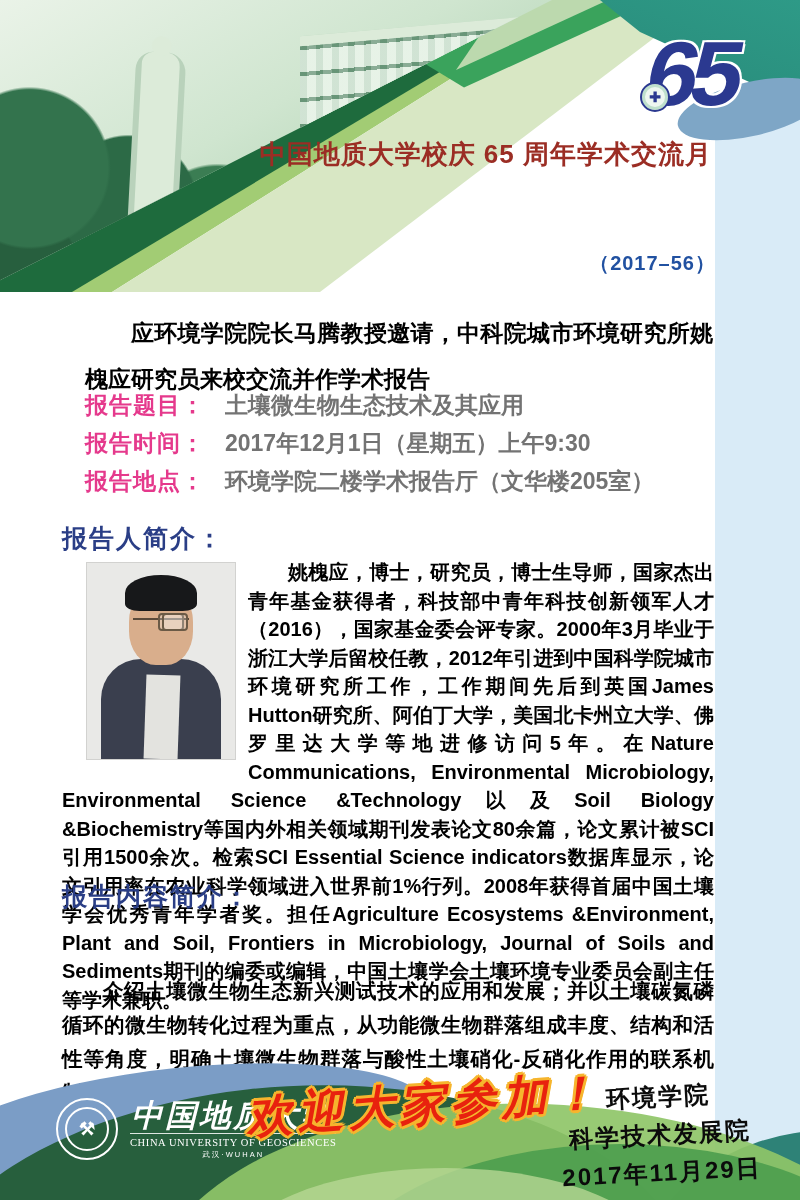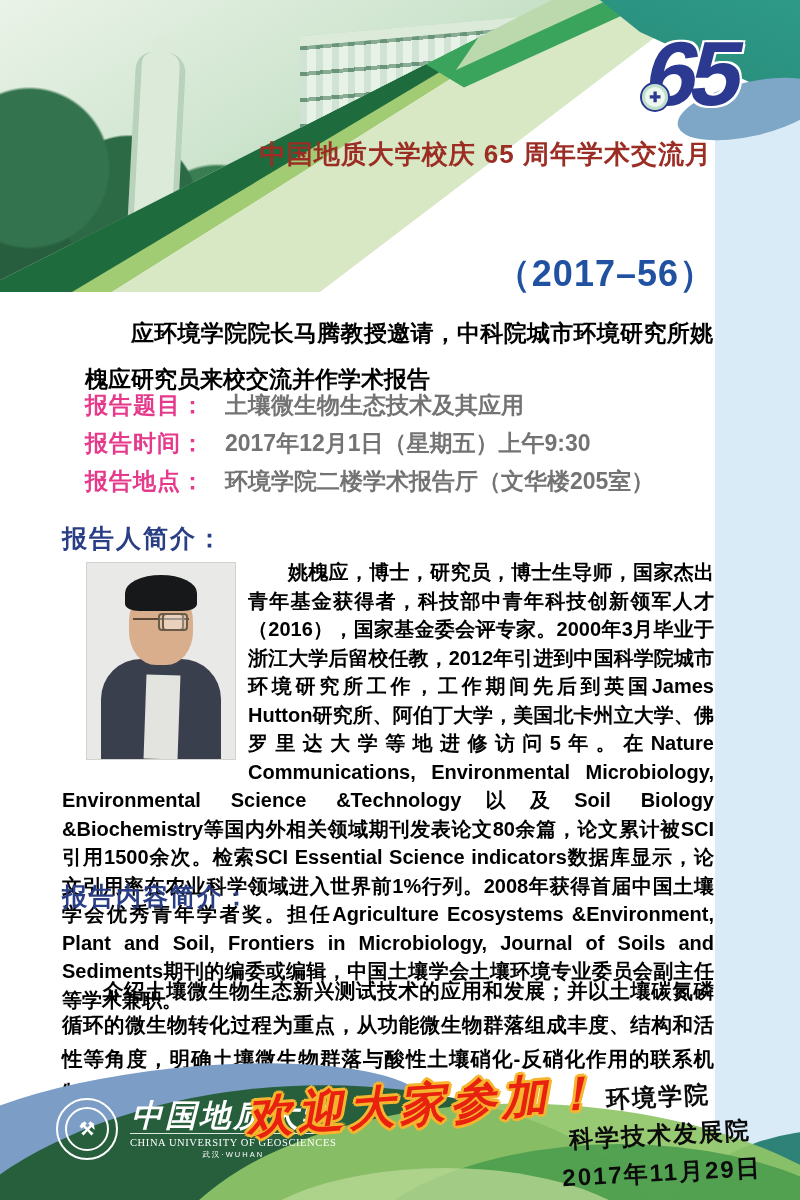--- a/index.html
+++ b/index.html
@@ -45,21 +45,21 @@
   .logo65 .six5{font-family:Liberation Mono, monospace;font-style:italic;font-weight:bold;font-size:94px;line-height:100px;
     color:#2b3990;letter-spacing:-12px;
     text-shadow:-2px -2px 0 #fff,2px -2px 0 #fff,-2px 2px 0 #fff,2px 2px 0 #fff;margin-left:18px;}
   .logo65 .emblem65{position:absolute;left:14px;top:52px;width:26px;height:26px;border-radius:50%;
     background:#eef7f0;border:2px solid #2b3990;box-shadow:inset 0 0 0 3px #bfe0cc;
     color:#2b3990;font-size:14px;font-weight:bold;text-align:center;line-height:26px;}
 
   .event-line{position:absolute;left:0;top:137px;width:712px;text-align:right;
     font-family:Liberation Sans, sans-serif;font-weight:bold;font-size:26px;color:#9b2d24;letter-spacing:1px;}
   .forum-title{position:absolute;left:262px;top:182px;font-size:60px;font-weight:900;color:#e23e27;letter-spacing:16px;}
-  .issue{position:absolute;left:0;top:250px;width:716px;text-align:right;font-size:36px;font-weight:bold;color:#2151a1;letter-spacing:1px;}
+  .issue{position:absolute;left:0;top:250px;width:716px;text-align:right;font-size:20px;font-weight:bold;color:#2151a1;letter-spacing:1px;}
 
   
   .content{position:absolute;left:0;top:0;width:800px;height:1200px;z-index:2;}
   .intro{position:absolute;left:85px;top:310px;width:628px;margin:0;
     font-size:23px;font-weight:bold;line-height:46px;text-indent:2em;text-align:justify;}
   .info{position:absolute;left:85px;top:392px;width:628px;}
   .info-row{display:flex;gap:20px;margin-bottom:12px;font-size:23px;font-weight:bold;line-height:26px;}
   .info-label{color:#e5398c;white-space:nowrap;letter-spacing:1px;}
   .info-value{color:#737373;}
 

